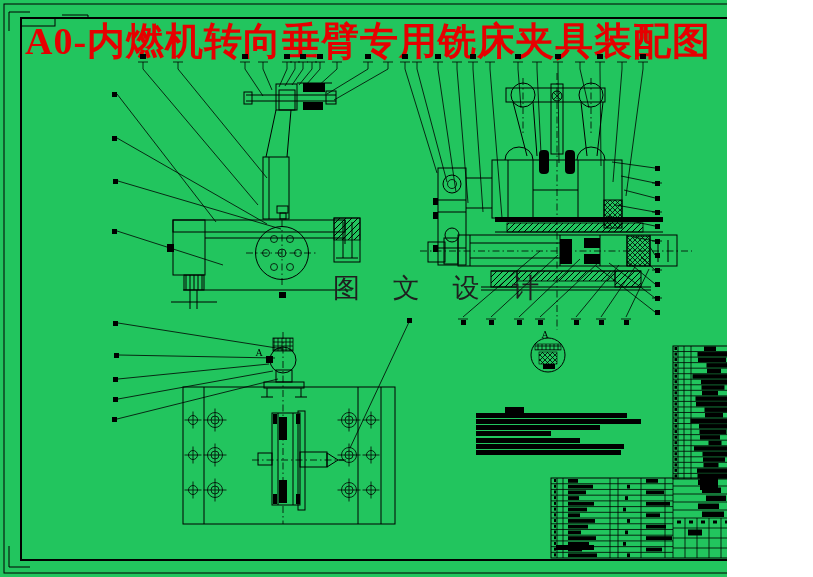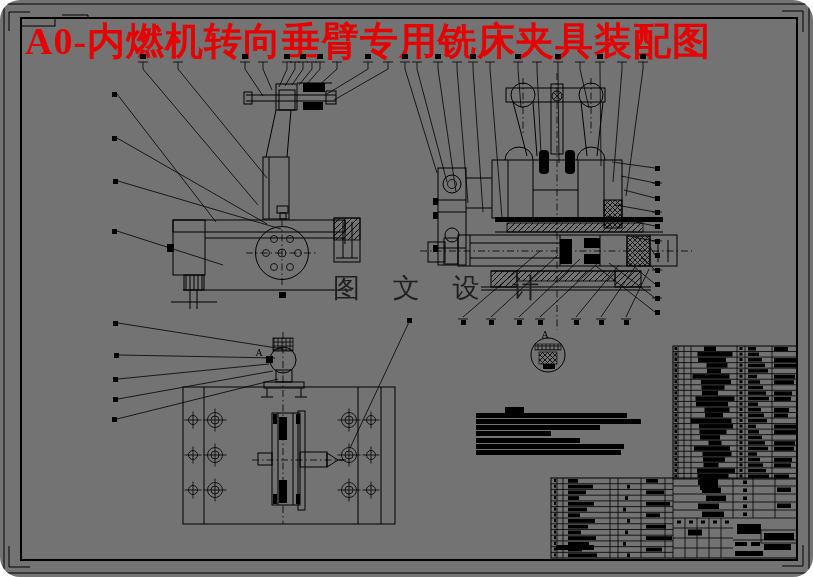--- a/index.html
+++ b/index.html
@@ -1,22 +1,21 @@
 <!DOCTYPE html>
 <html><head>
 <meta charset="utf-8">
 <style>
   html,body{margin:0;padding:0;background:#fff;}
   .sheet{
     position:relative;
-    width:813px;height:577px;
-    background:#737373;
+    width:727px;height:577px;
+    background:#22c55e;
     overflow:hidden;
     font-family:"Liberation Sans", sans-serif;
-    border-radius:20px;
   }
   svg{position:absolute;left:0;top:0;}
   .ln{stroke:#000;stroke-width:1;fill:none;}
   .thin{stroke:#000;stroke-width:0.8;fill:none;}
   .thick{stroke:#000;stroke-width:2;fill:none;}
   .dash{stroke:#000;stroke-width:0.8;fill:none;stroke-dasharray:7 3 1.5 3;}
   .blk{fill:#000;stroke:none;}
   text.title-text{font-family:"Liberation Serif", serif;font-weight:bold;letter-spacing:1px;}
   text.wm{font-family:"Liberation Serif", serif;letter-spacing:13px;}
   text.dl{font-family:"Liberation Serif", serif;font-size:10px;fill:#000;}

